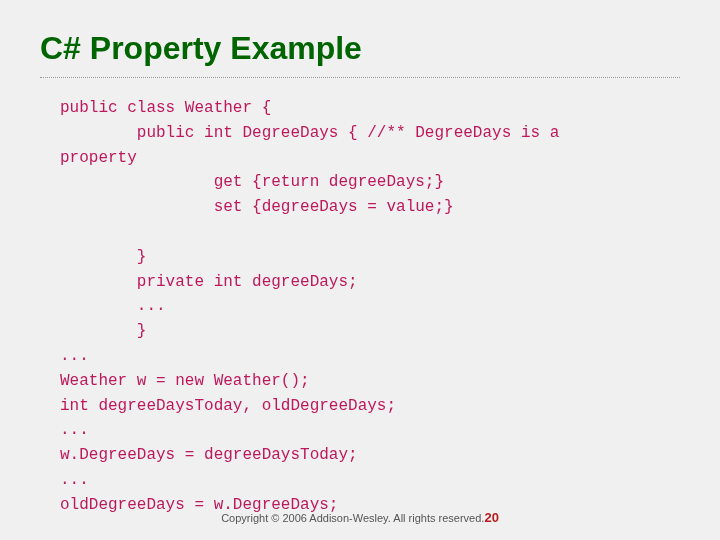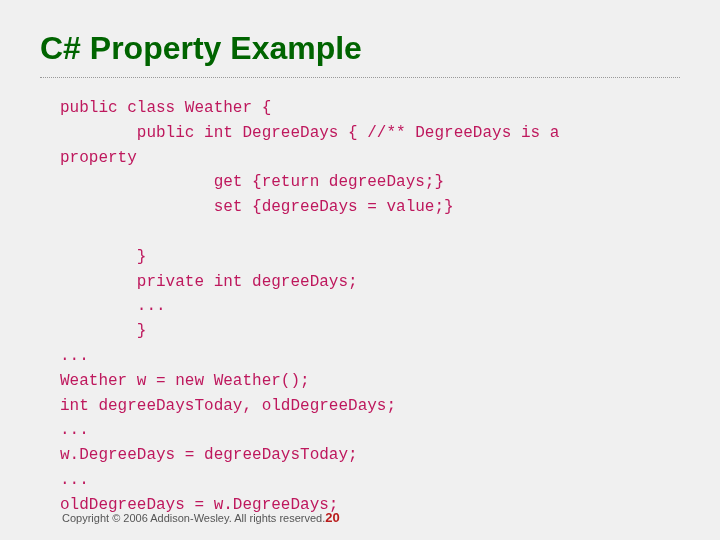--- a/index.html
+++ b/index.html
@@ -45,23 +45,22 @@
       white-space: pre;
       margin-left: 20px;
     }
 
     .footer {
       position: absolute;
       bottom: 15px;
       left: 40px;
       right: 40px;
       display: flex;
-      justify-content: flex-start;
+      justify-content: center;
       align-items: center;
-      margin-left: 22px;
     }
 
     .footer-text {
       font-size: 11px;
       color: #555;
     }
 
     .slide-number {
       font-size: 13px;
       color: #b91c1c;

